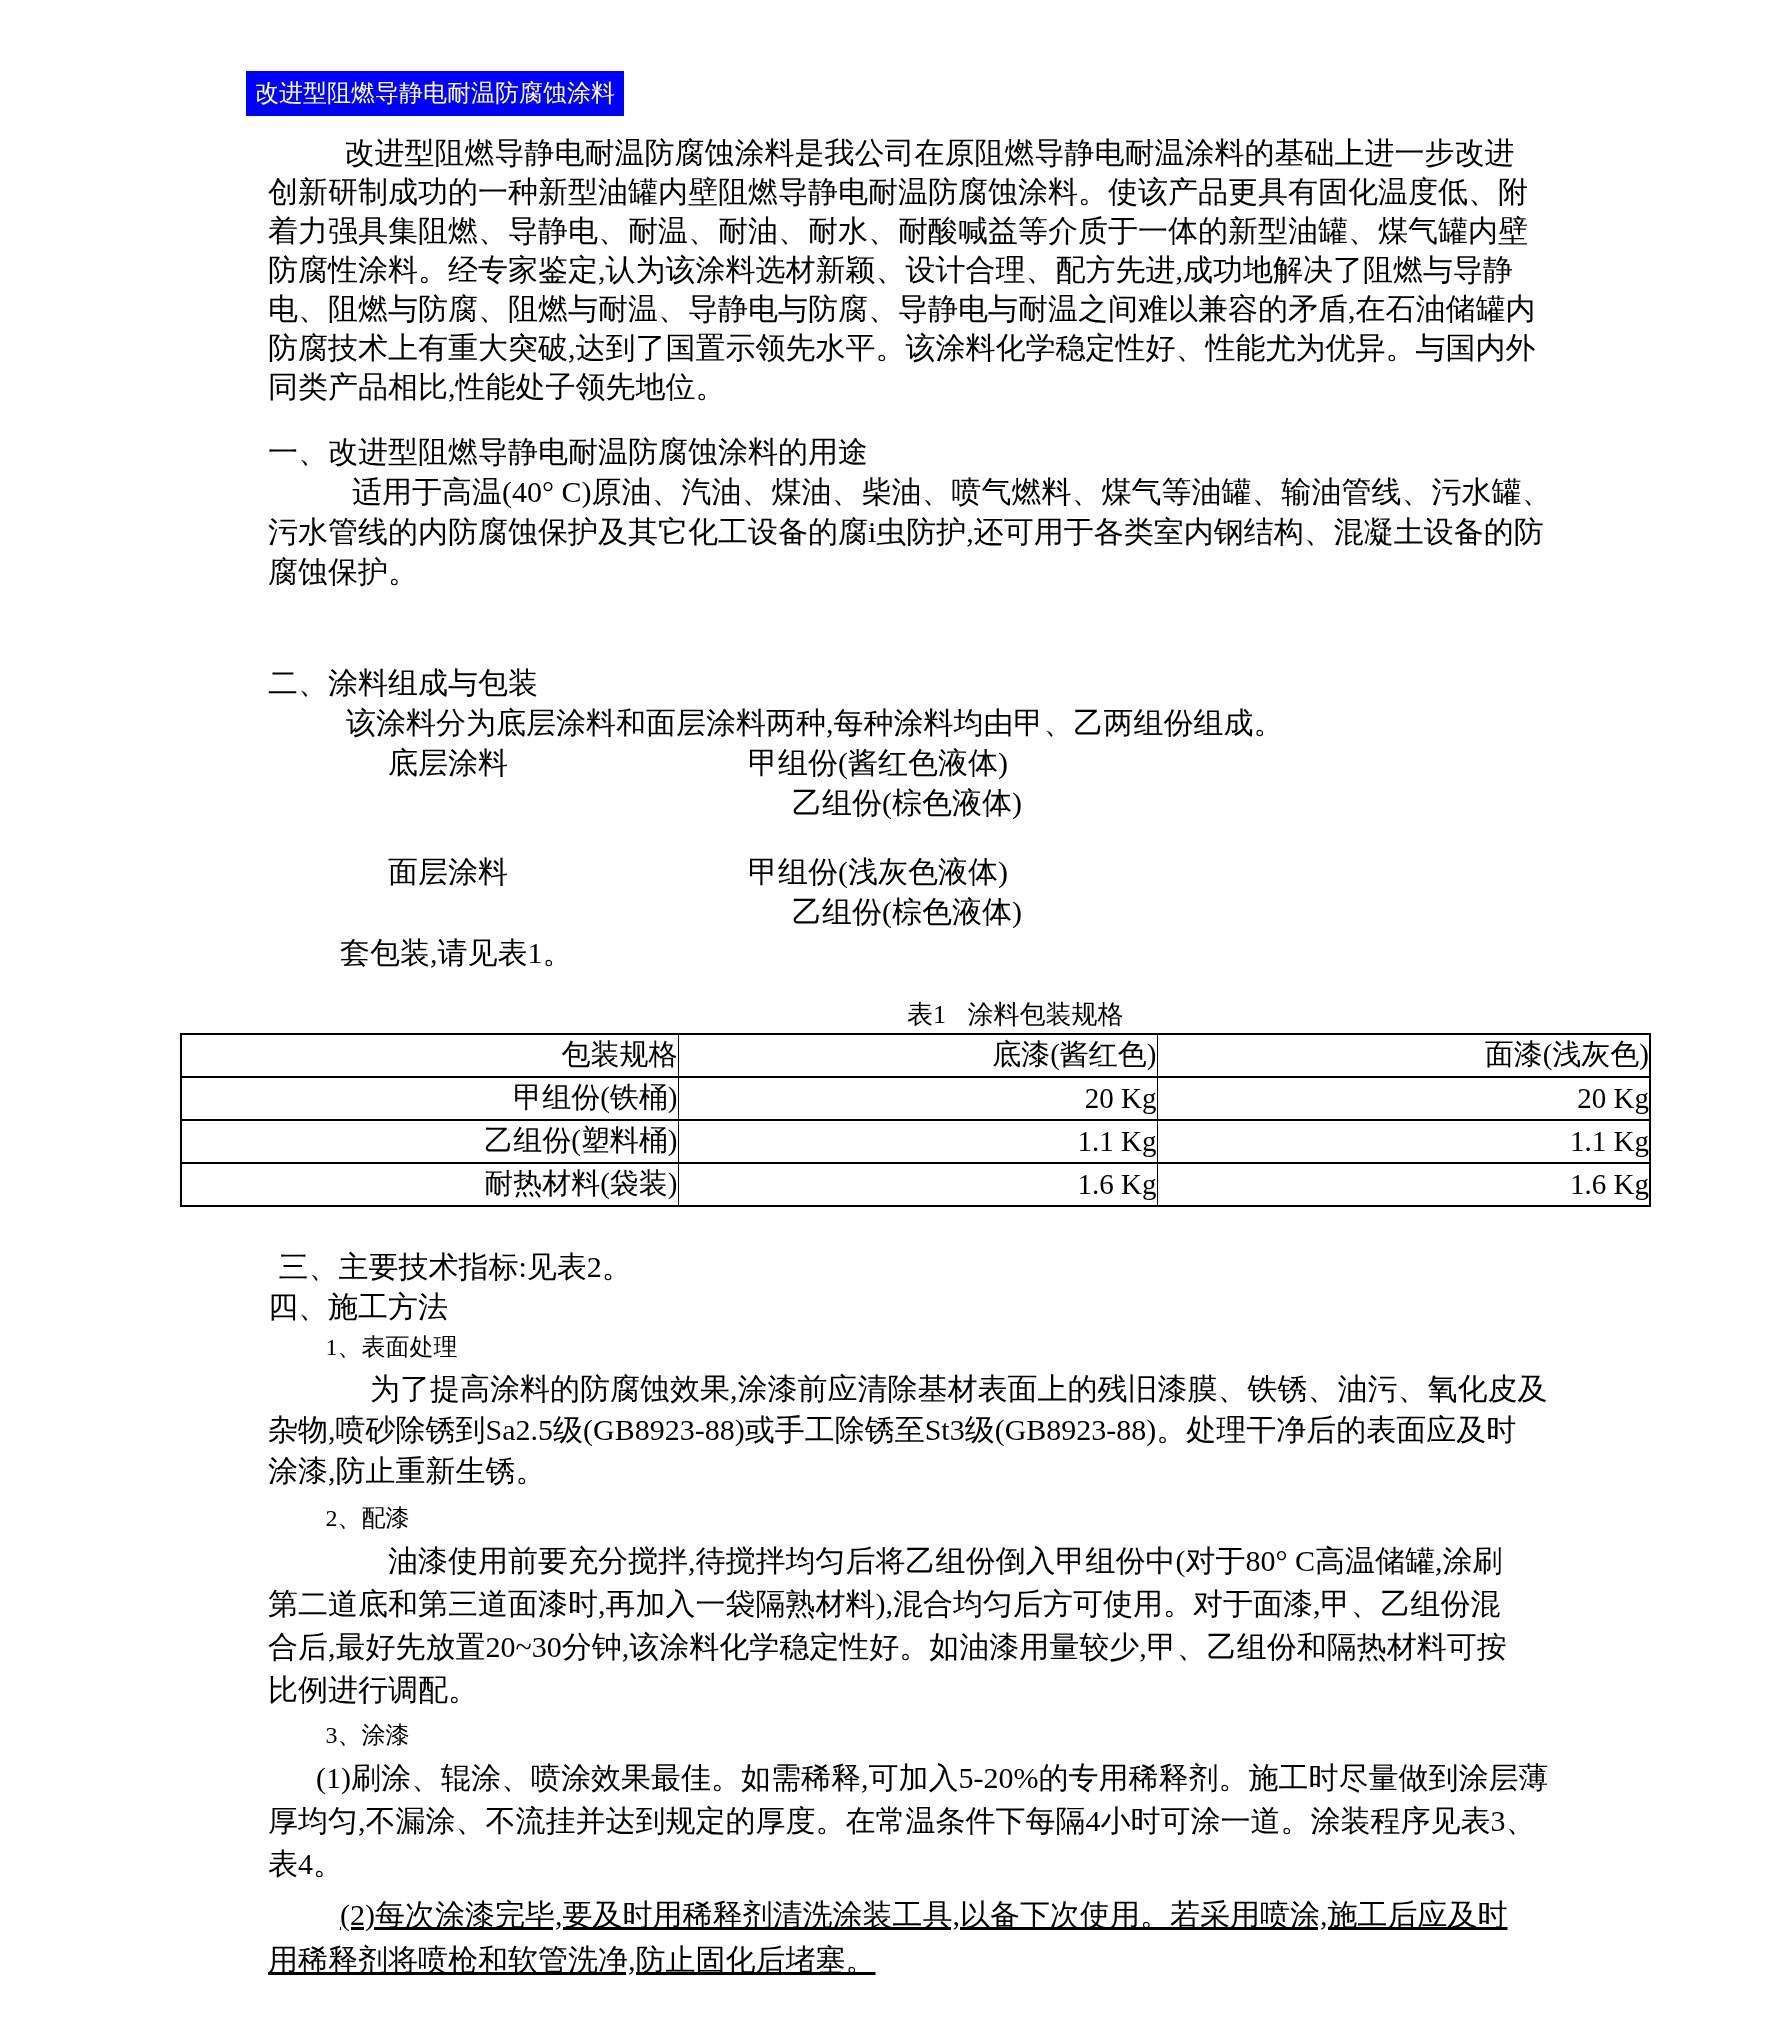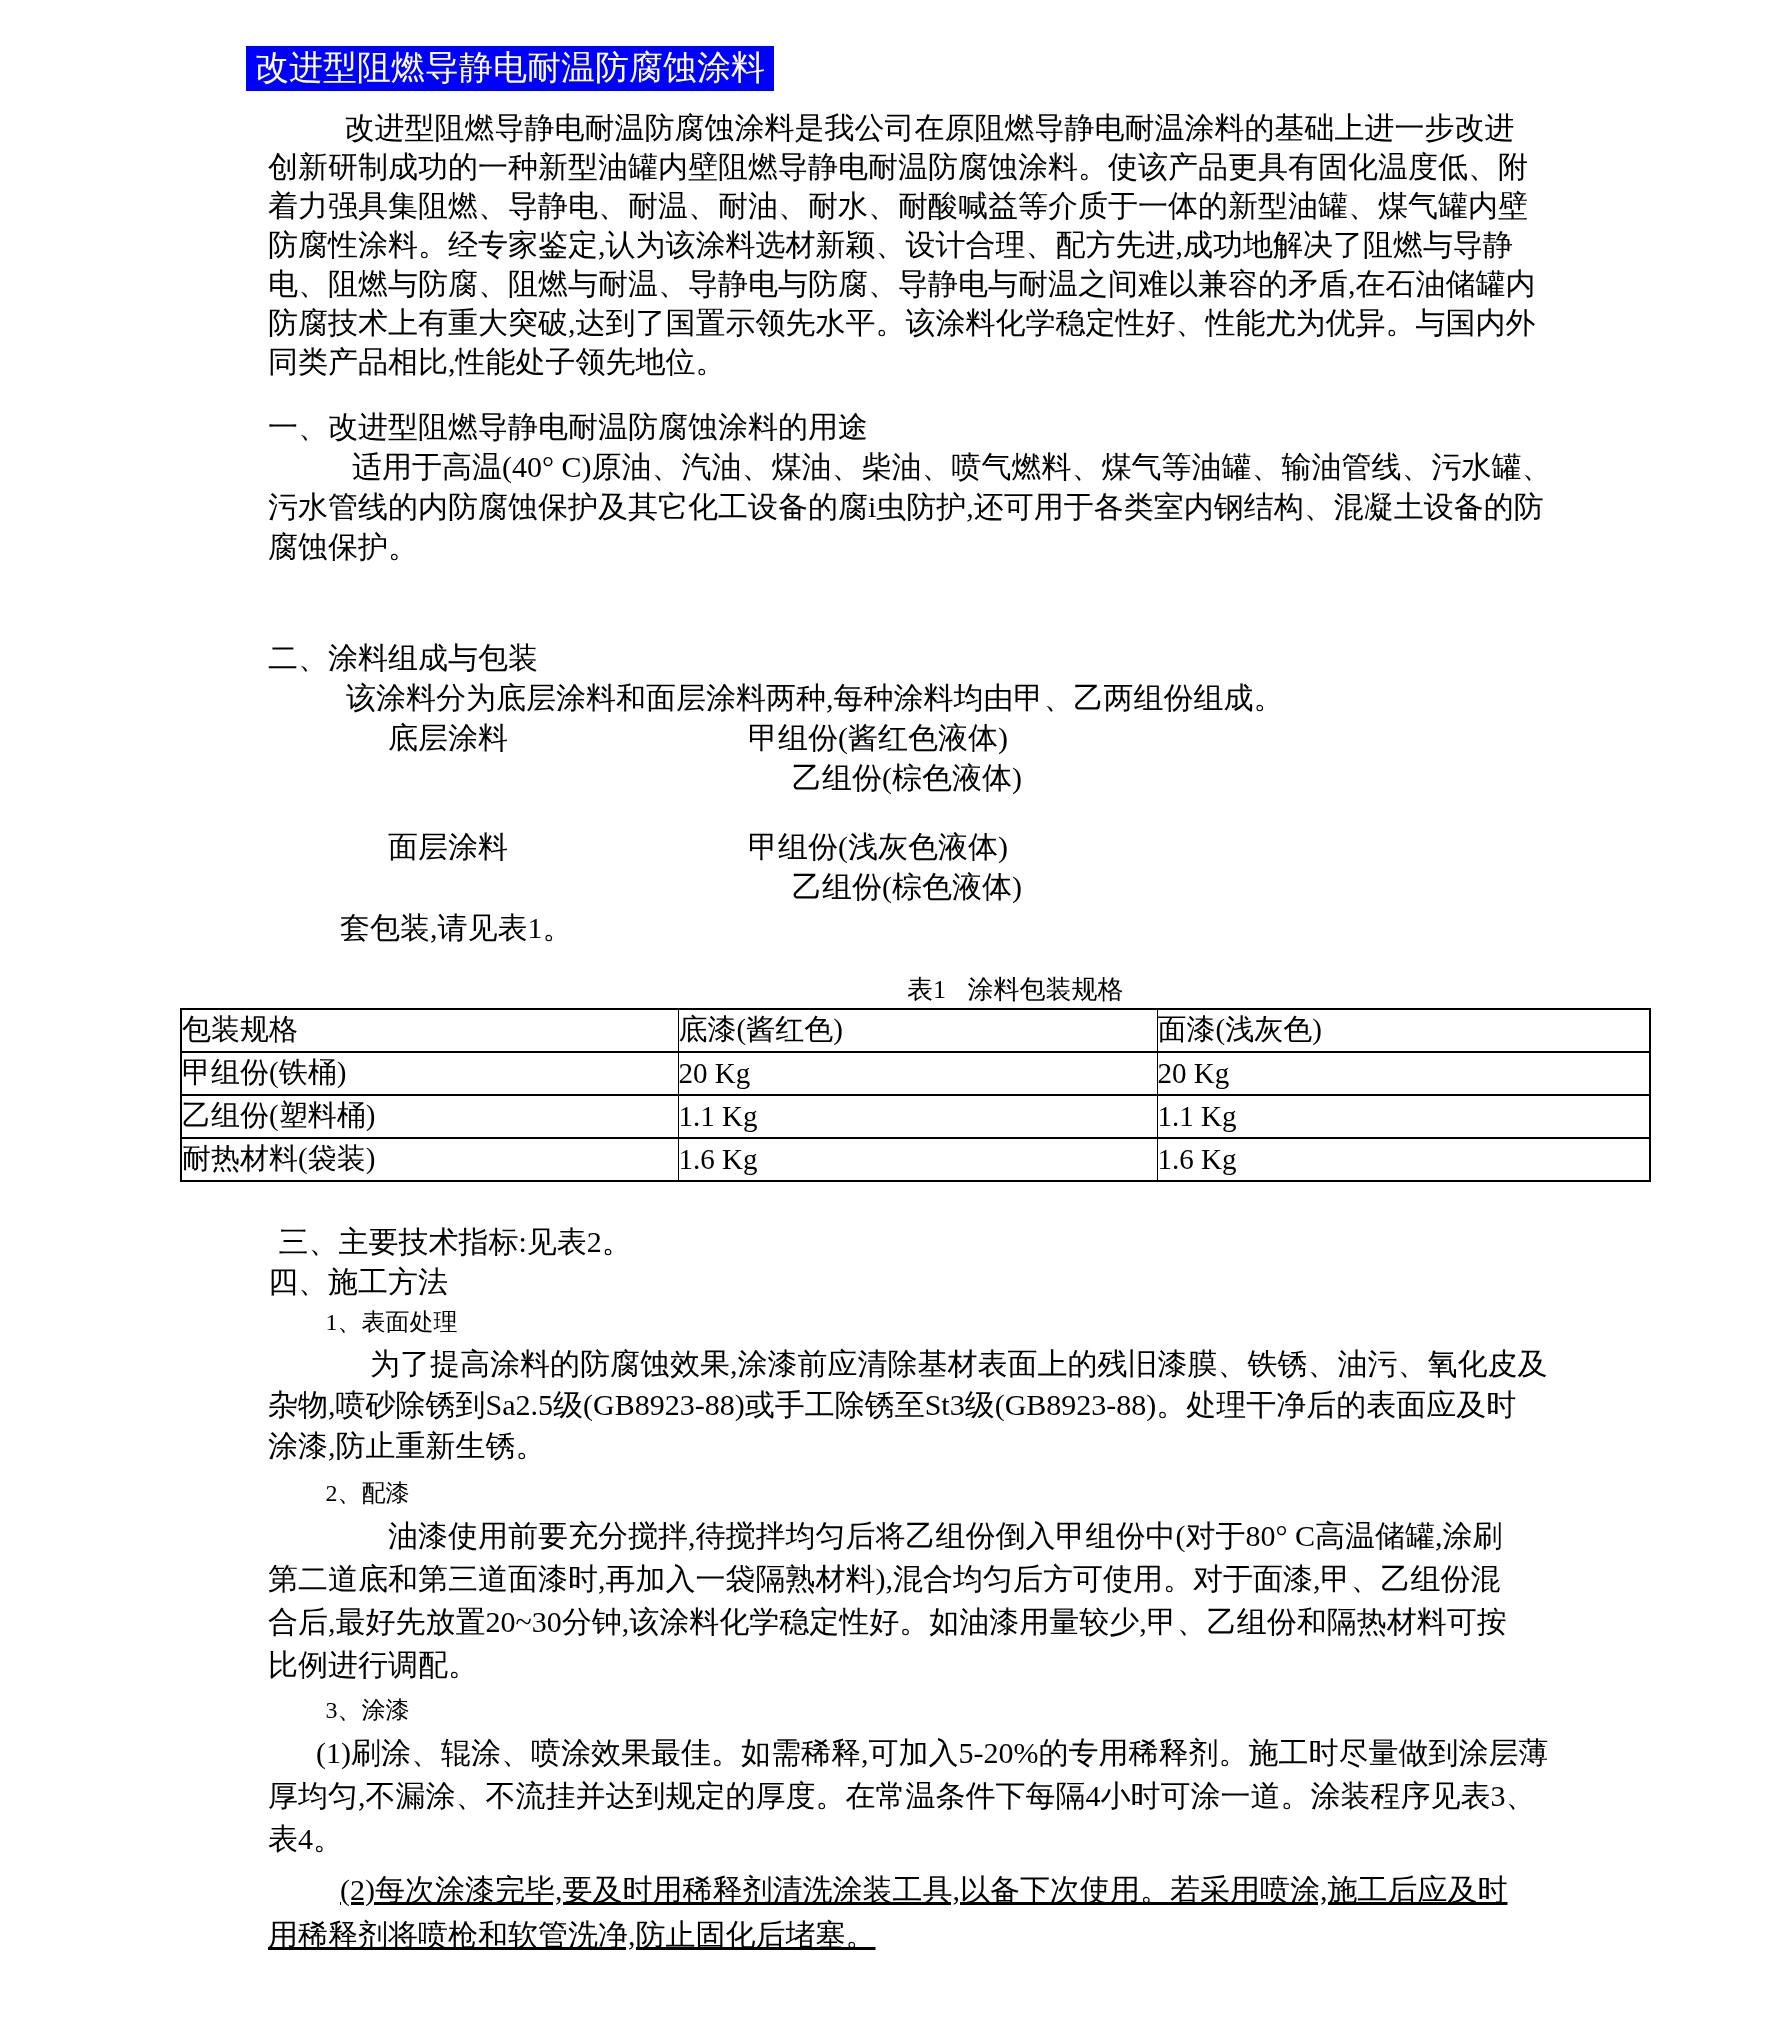--- a/index.html
+++ b/index.html
@@ -22,23 +22,23 @@
   }
   .line {
     font-size: 30px;
     line-height: 39px;
     white-space: nowrap;
   }
 
   
   .doc-title {
     display: inline-block;
-    margin: 46px 0 0 -21.6px;
+    margin: 71px 0 0 -21.6px;
     padding: 3.6px 8.6px 5px 8.6px;
-    font-size: 34px;
+    font-size: 24px;
     line-height: 36px;
     background: #0000ff;
     color: #ffffff;
     white-space: nowrap;
   }
 
   
   .intro { margin-top: 17.3px; }
   .intro .line:first-child { padding-left: 2.55em; }
 
@@ -80,21 +80,21 @@
   }
   table.spec col.c1 { width: 497px; }
   table.spec col.c2 { width: 479px; }
   table.spec col.c3 { width: 493px; }
   table.spec td {
     border-left: 1.4px solid #000;
     border-right: 1.4px solid #000;
     border-top: 2.2px solid #000;
     border-bottom: 2.2px solid #000;
     height: 41px;
-    text-align: left;
+    text-align: right;
     vertical-align: middle;
     font-size: 29px;
     white-space: nowrap;
     padding: 0;
     font-family: Liberation Serif, serif;
   }
 
   
   .subhead { font-size: 24px; line-height: 41px; padding-left: 2.4em; white-space: nowrap; }
   .subhead.sp { margin-top: 7.2px; }

